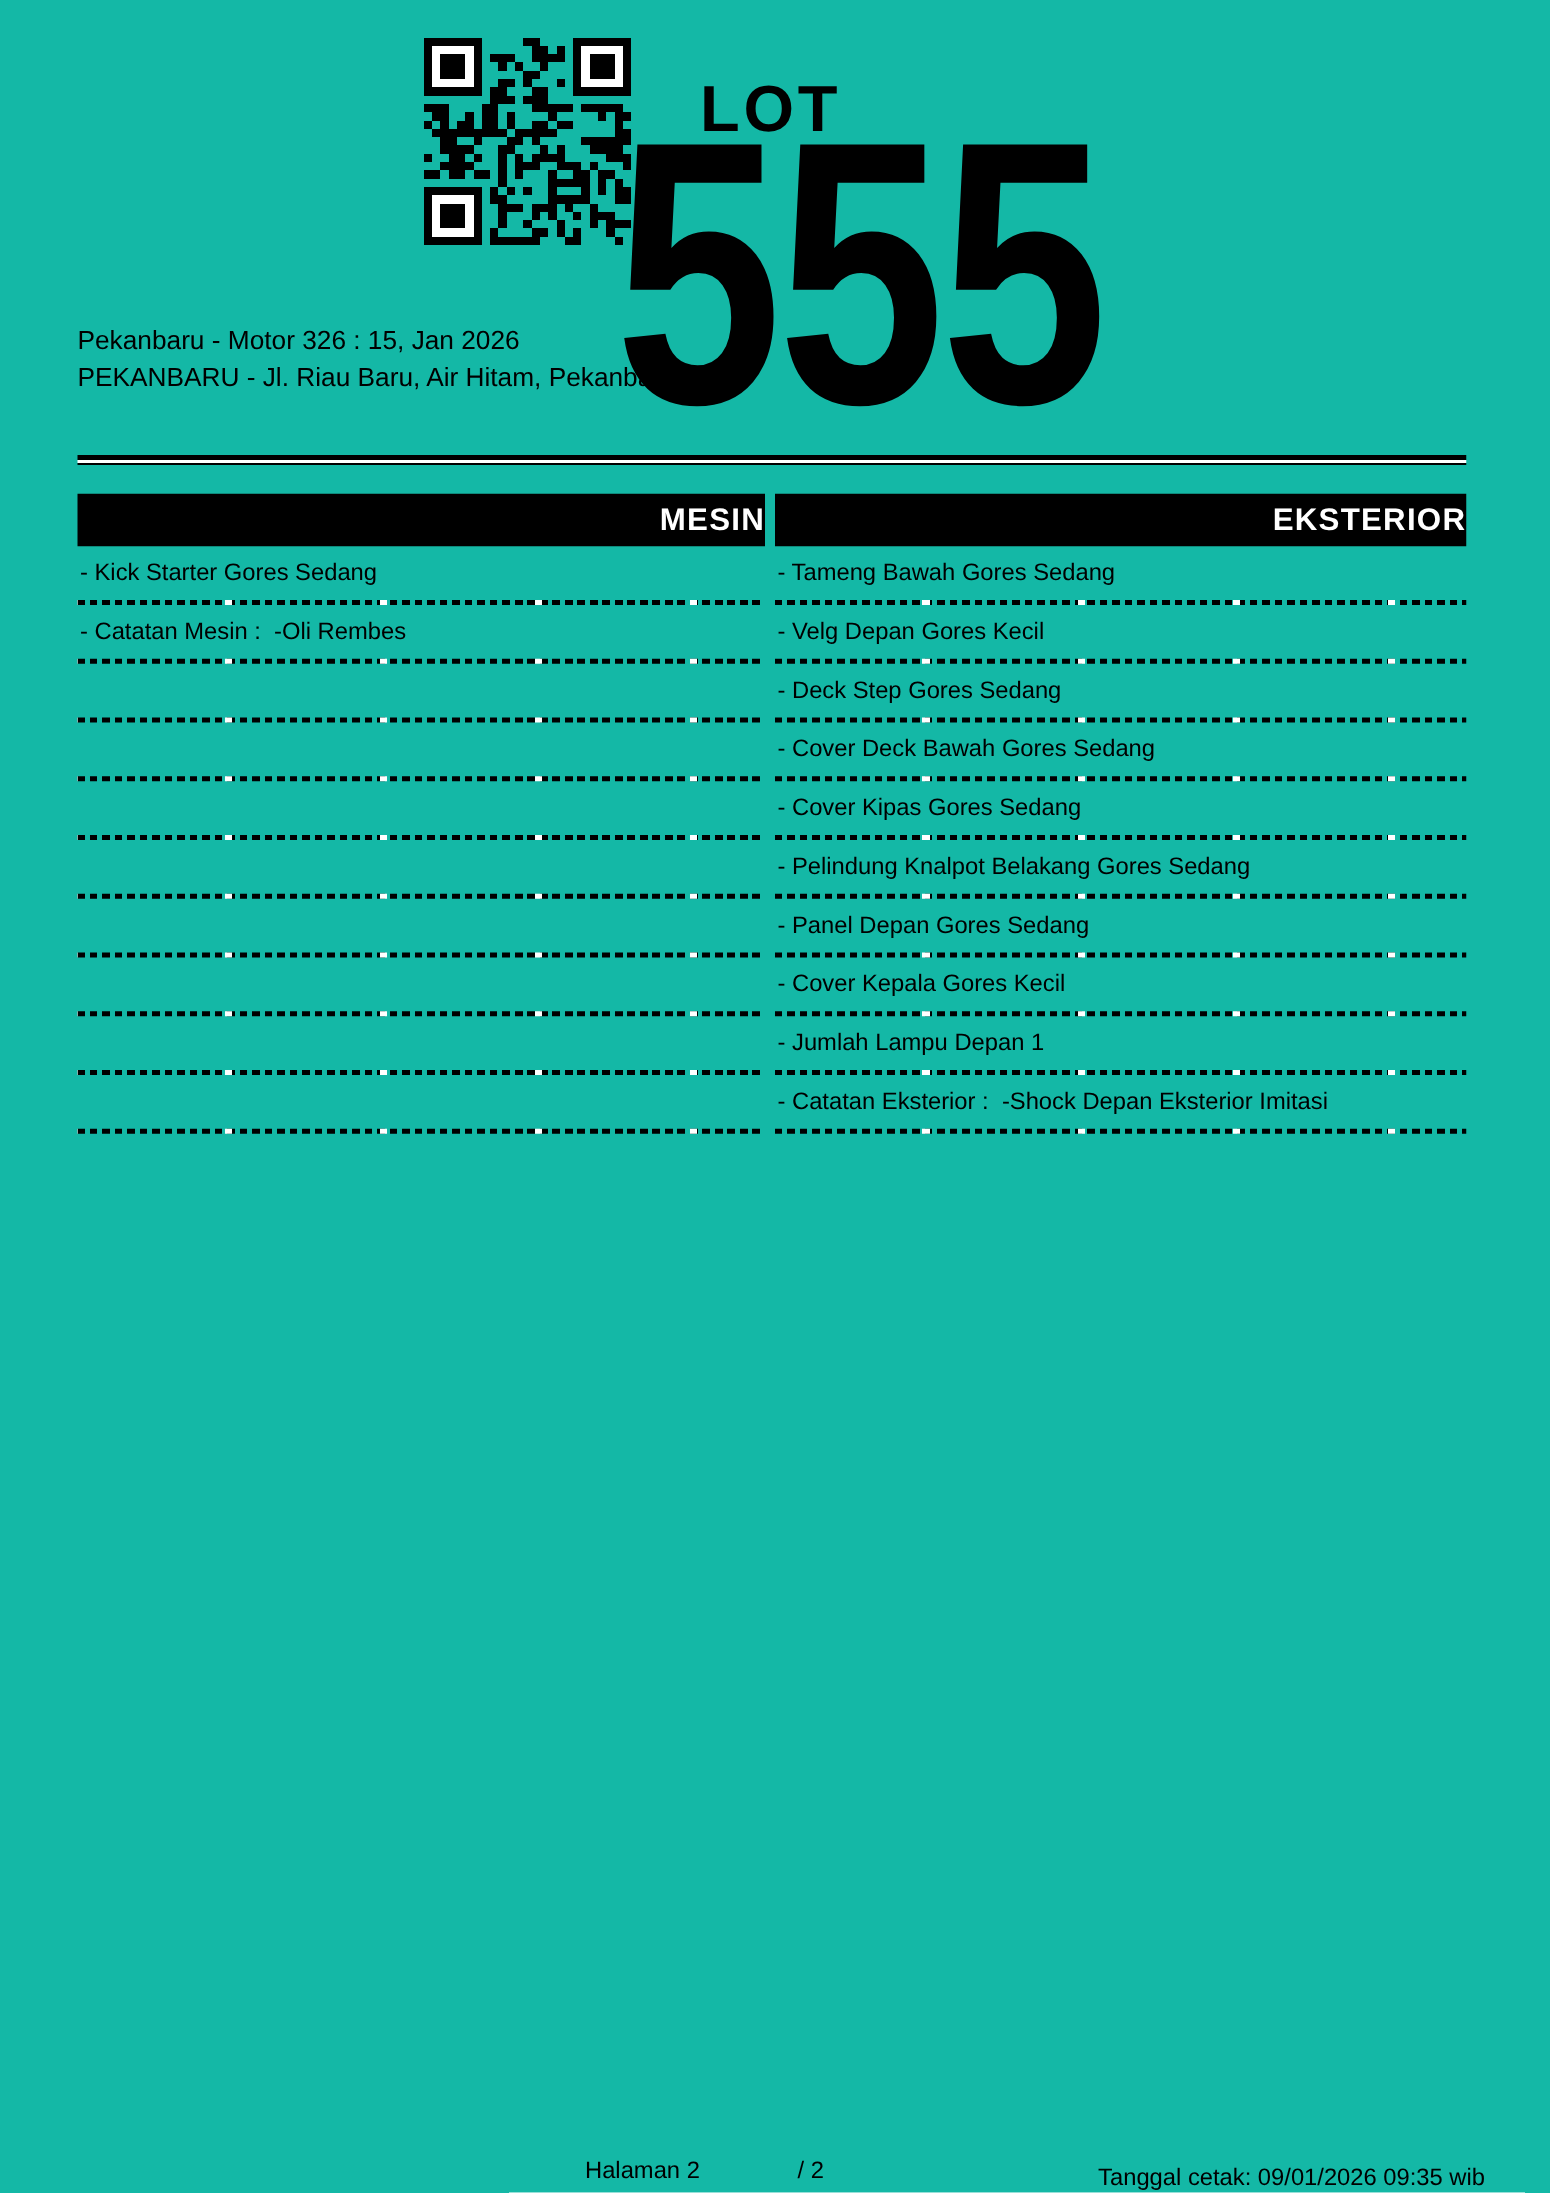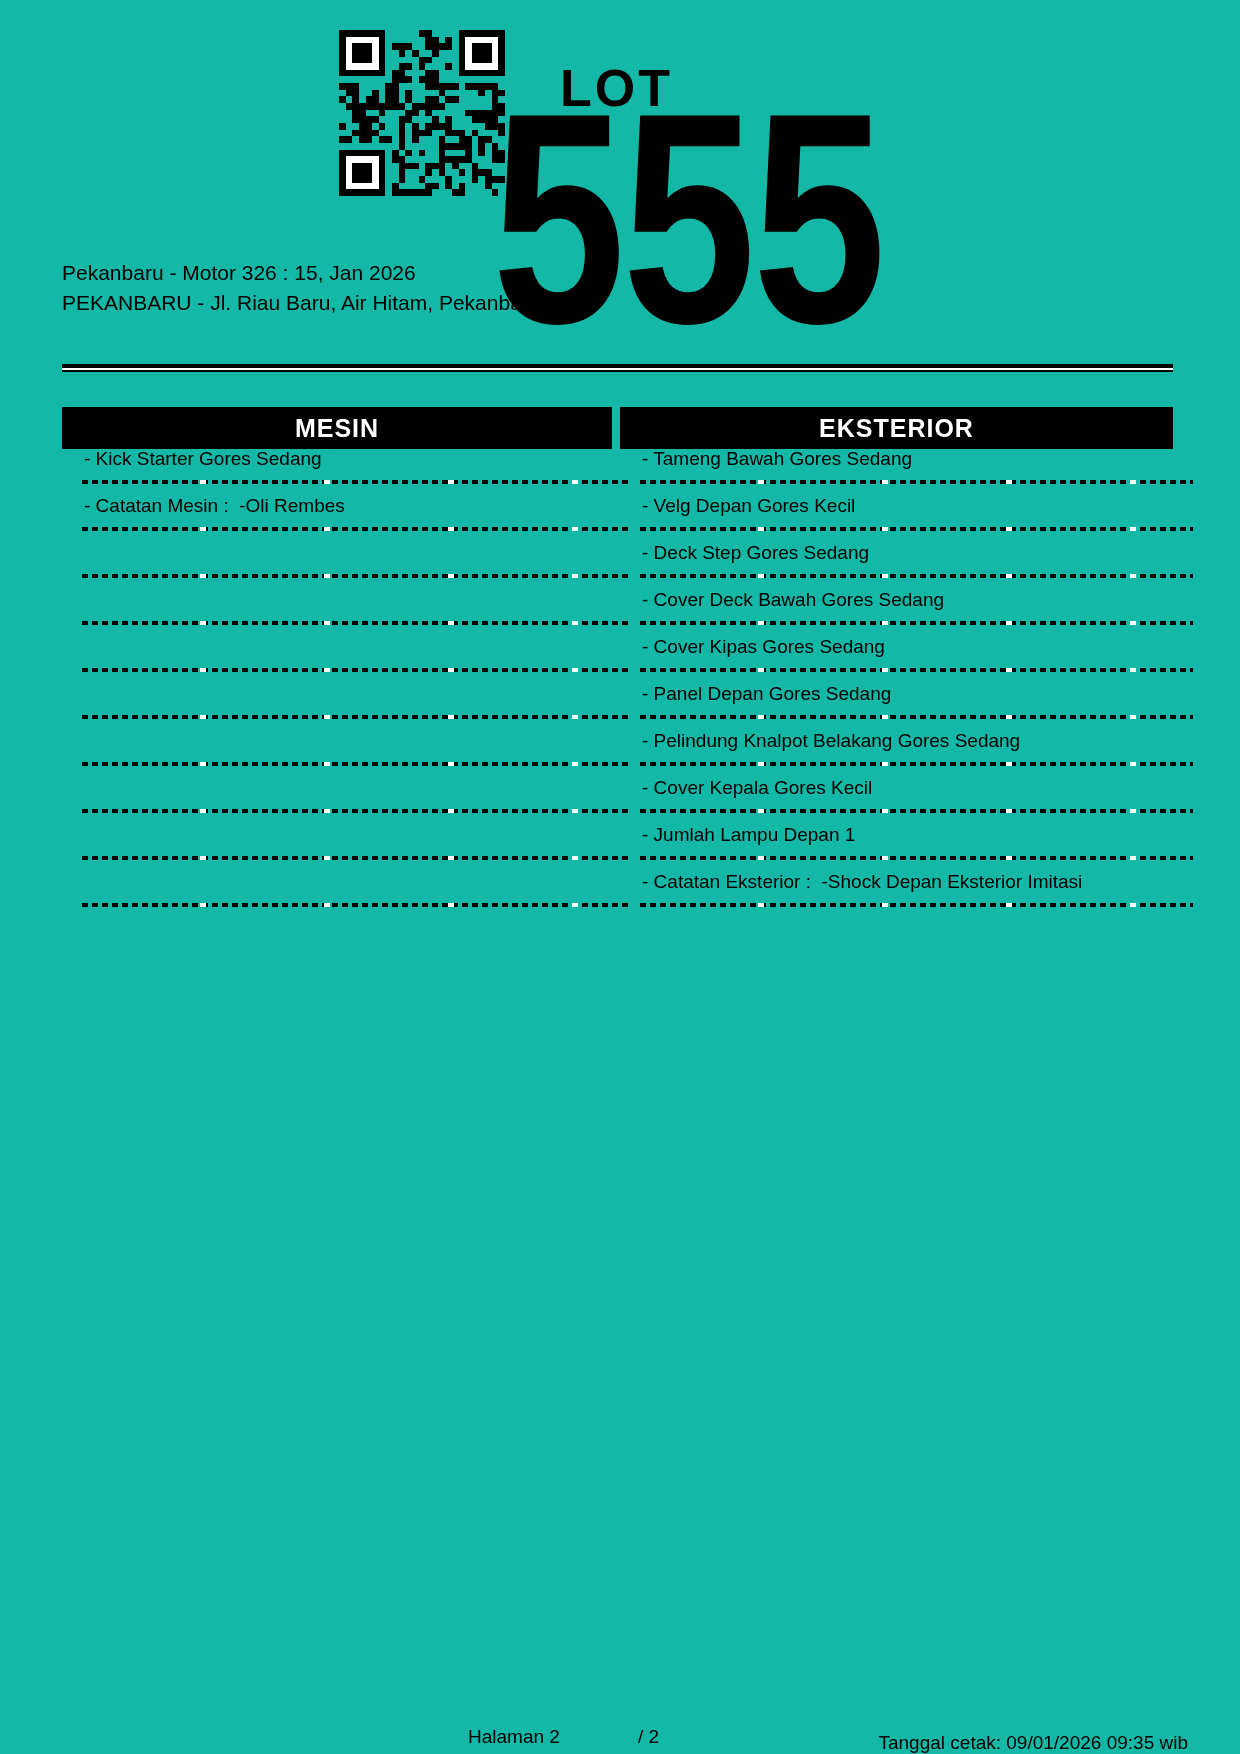--- a/index.html
+++ b/index.html
@@ -25,28 +25,28 @@
     font-size:21px;line-height:30px;
   }
   .header-info div{white-space:pre;}
   
   .double-rule{
     position:absolute;left:62px;top:364px;width:1111px;height:8px;
     background:linear-gradient(#000 0 4px,#fff 4px 6px,#000 6px 8px);
   }
   
   .col-header{
-    position:absolute;top:407px;height:42px;background:#000;color:#fff;
-    display:flex;align-items:center;justify-content:center;
+    position:absolute;top:395px;height:42px;background:#000;color:#fff;
+    display:flex;align-items:center;justify-content:flex-end;
     font-size:25px;font-weight:bold;letter-spacing:1px;
   }
   .col-header.left{left:62px;width:550px;}
   .col-header.right{left:620px;width:553px;}
   
-  .col{position:absolute;top:437px;margin-left:20px;}
+  .col{position:absolute;top:437px;}
   .col.left{left:62px;width:550px;}
   .col.right{left:620px;width:553px;}
   .row{height:47px;position:relative;}
   .item-text{
     height:43px;display:flex;align-items:center;
     font-size:19px;white-space:pre-wrap;padding-left:2px;
   }
   .dotted{
     position:absolute;left:0;right:0;bottom:0;height:4px;
     background:
@@ -365,25 +365,25 @@
       </div>
     <div class="row">
         <div class="item-text">- Cover Deck Bawah Gores Sedang</div>
         <div class="dotted"></div>
       </div>
     <div class="row">
         <div class="item-text">- Cover Kipas Gores Sedang</div>
         <div class="dotted"></div>
       </div>
     <div class="row">
+        <div class="item-text">- Pelindung Knalpot Belakang Gores Sedang</div>
+        <div class="dotted"></div>
+      </div>
+    <div class="row">
         <div class="item-text">- Panel Depan Gores Sedang</div>
-        <div class="dotted"></div>
-      </div>
-    <div class="row">
-        <div class="item-text">- Pelindung Knalpot Belakang Gores Sedang</div>
         <div class="dotted"></div>
       </div>
     <div class="row">
         <div class="item-text">- Cover Kepala Gores Kecil</div>
         <div class="dotted"></div>
       </div>
     <div class="row">
         <div class="item-text">- Jumlah Lampu Depan 1</div>
         <div class="dotted"></div>
       </div>

